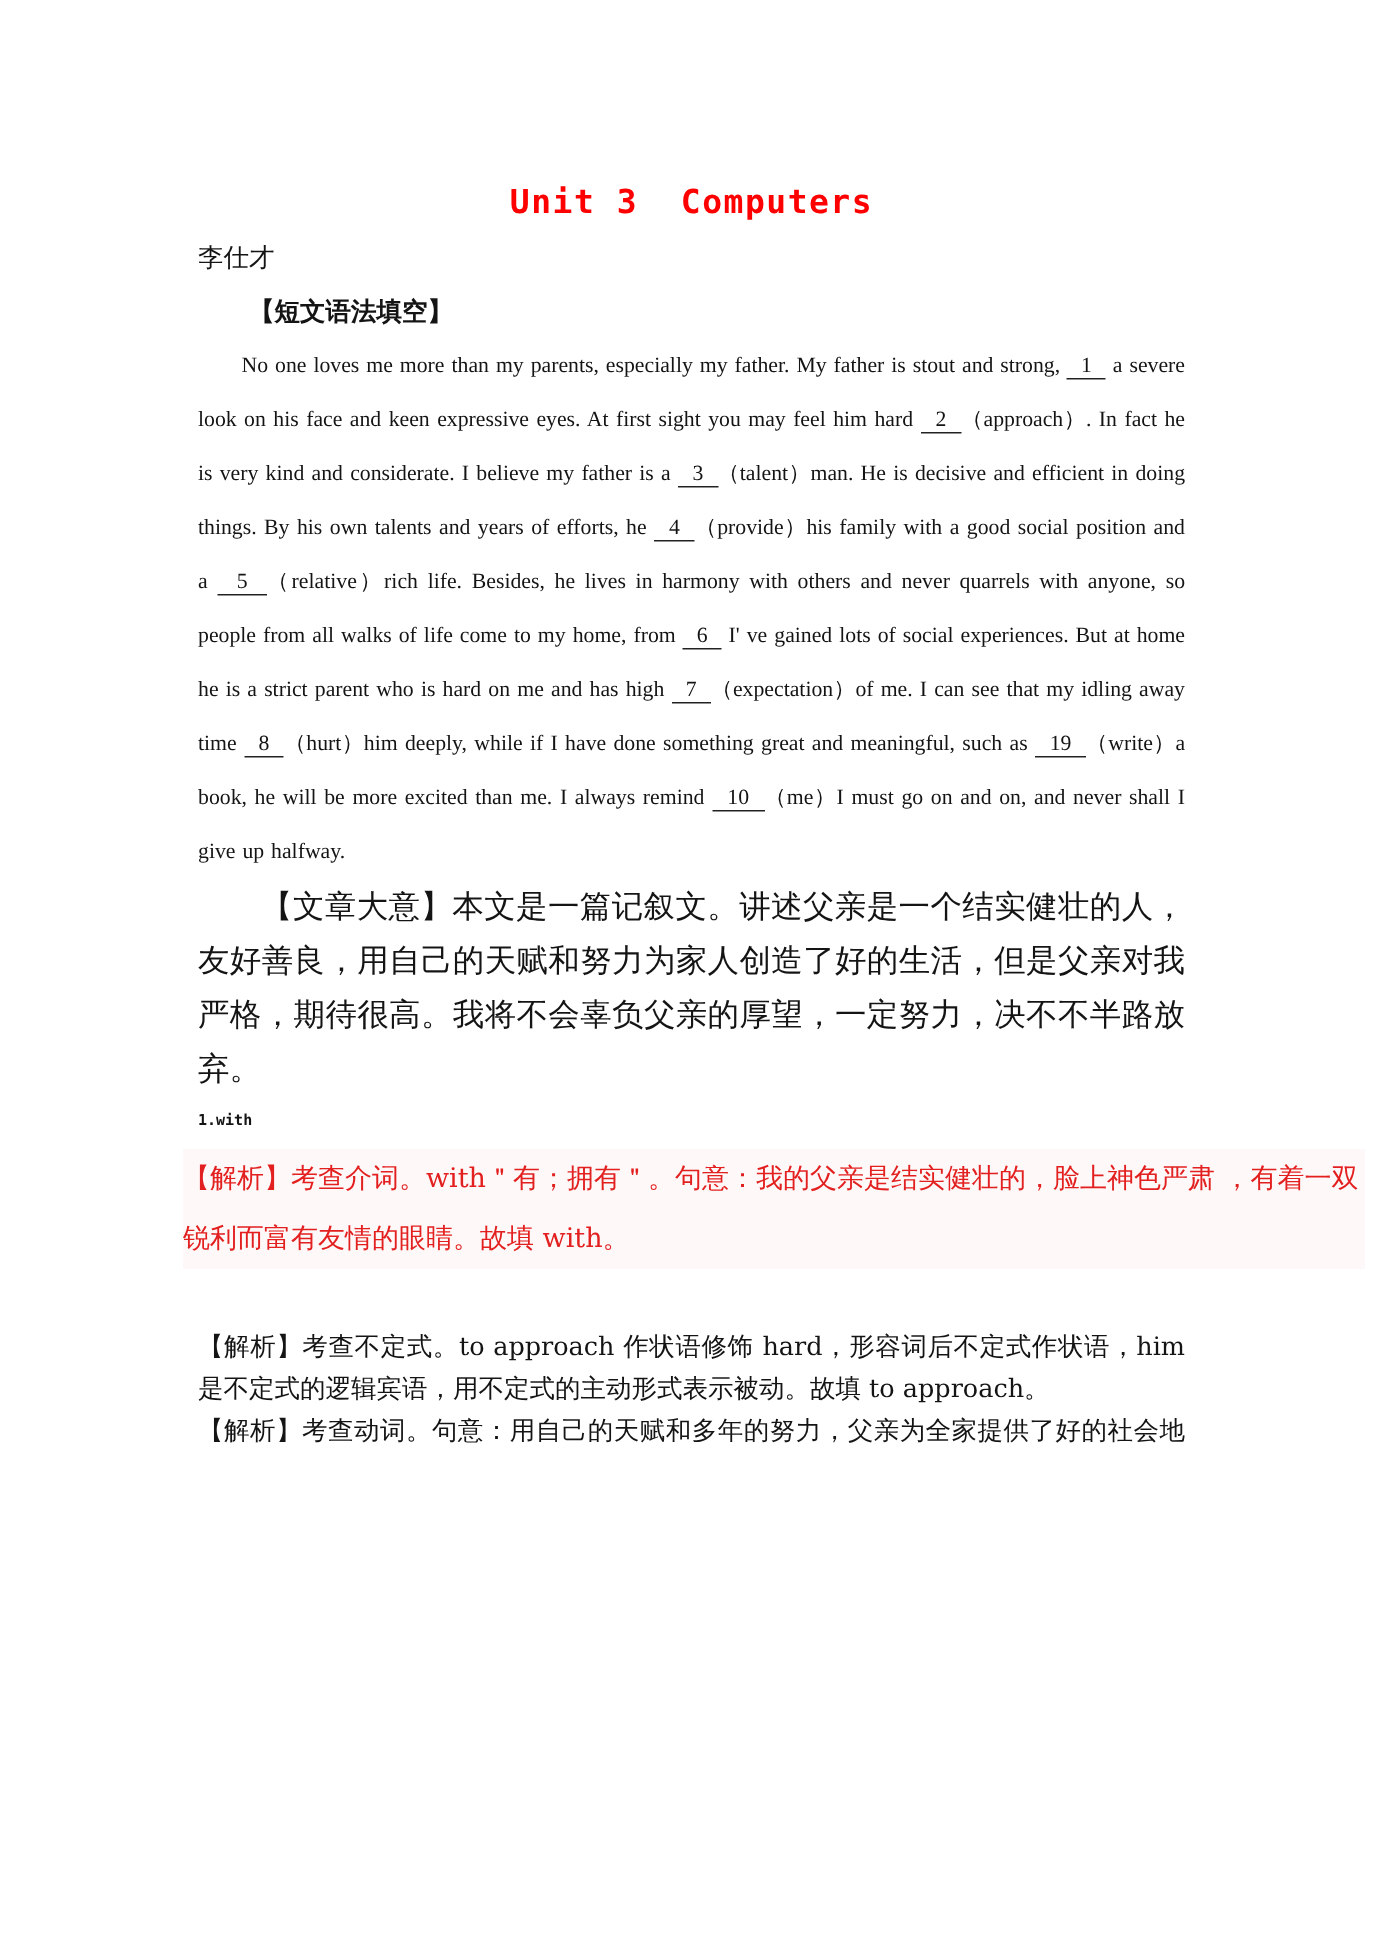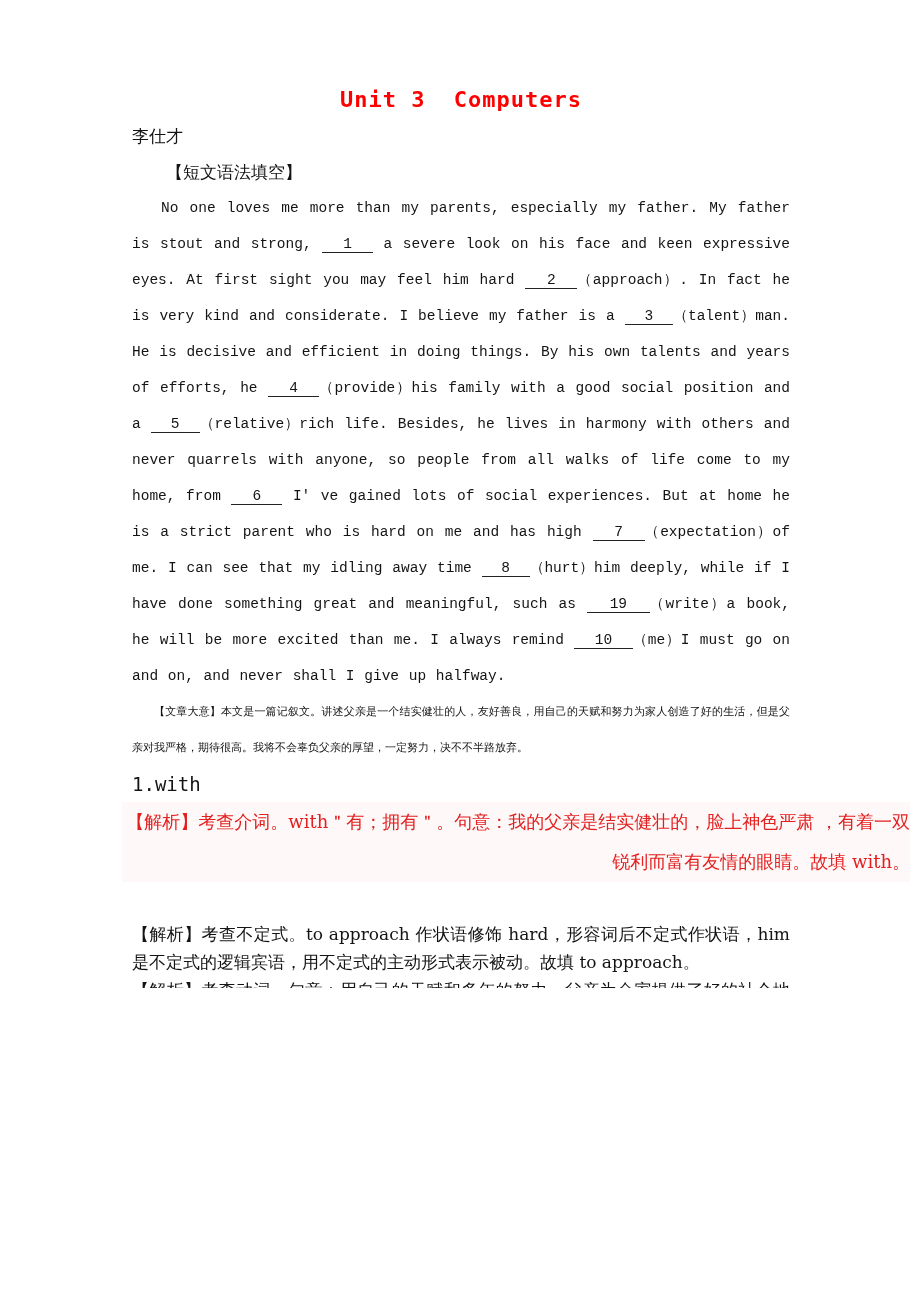--- a/index.html
+++ b/index.html
@@ -1,85 +1,86 @@
 <!DOCTYPE html>
 <html><head>
 <meta charset="utf-8">
 <style>
   html, body { margin: 0; padding: 0; background: #ffffff; }
   .page {
     position: relative;
     width: 920px;
     height: 972px;
     box-sizing: border-box;
-    padding: 66px 130px 0 132px;
+    padding: 118px 130px 0 132px;
     background: #ffffff;
     overflow: hidden;
     font-family: "DejaVu Serif", "Liberation Serif", serif;
     color: #141414;
-    margin-top: 16px;
   }
   .title {
     margin: 0;
     text-align: center;
     font-family: "DejaVu Sans Mono", "Liberation Mono", monospace;
     font-size: 22px;
     font-weight: bold;
     letter-spacing: 1px;
     color: #fe0000;
     line-height: 36px;
     white-space: pre;
   }
   .author {
     font-size: 17px;
     line-height: 36px;
   }
   .section-heading {
     font-size: 17px;
     line-height: 36px;
     text-indent: 2em;
+    font-weight: bold;
   }
   .passage {
     margin: 0;
-    font-family: Liberation Mono, monospace;
+    font-family: Liberation Serif, serif;
     font-size: 14.5px;
     line-height: 36px;
     text-align: justify;
     text-indent: 2em;
     word-spacing: 1px;
   }
   .blank {
     border-bottom: 1px solid #222;
     white-space: pre;
   }
   .summary {
     margin: 0;
-    font-size: 11px;
+    font-size: 21px;
     line-height: 36px;
     text-align: justify;
     text-indent: 2em;
   }
   .answer-label {
     font-family: "DejaVu Sans Mono", "Liberation Mono", monospace;
-    font-size: 19px;
+    font-size: 10px;
     line-height: 36px;
+    font-weight: bold;
   }
   .analysis {
     margin: 0;
     font-size: 17px;
     line-height: 28px;
     text-align: justify;
   }
   .analysis.highlighted {
     color: #e32020;
     font-size: 18px;
     line-height: 40px;
     margin-left: -10px;
     margin-right: -120px;
-    text-align: right;
+    text-align: left;
     background: rgba(255, 229, 226, 0.25);
   }
   .spacer { height: 38px; }
 </style>
 </head>
 <body>
 
 <div class="page">
 
   <h1 class="title">Unit 3  Computers</h1>

